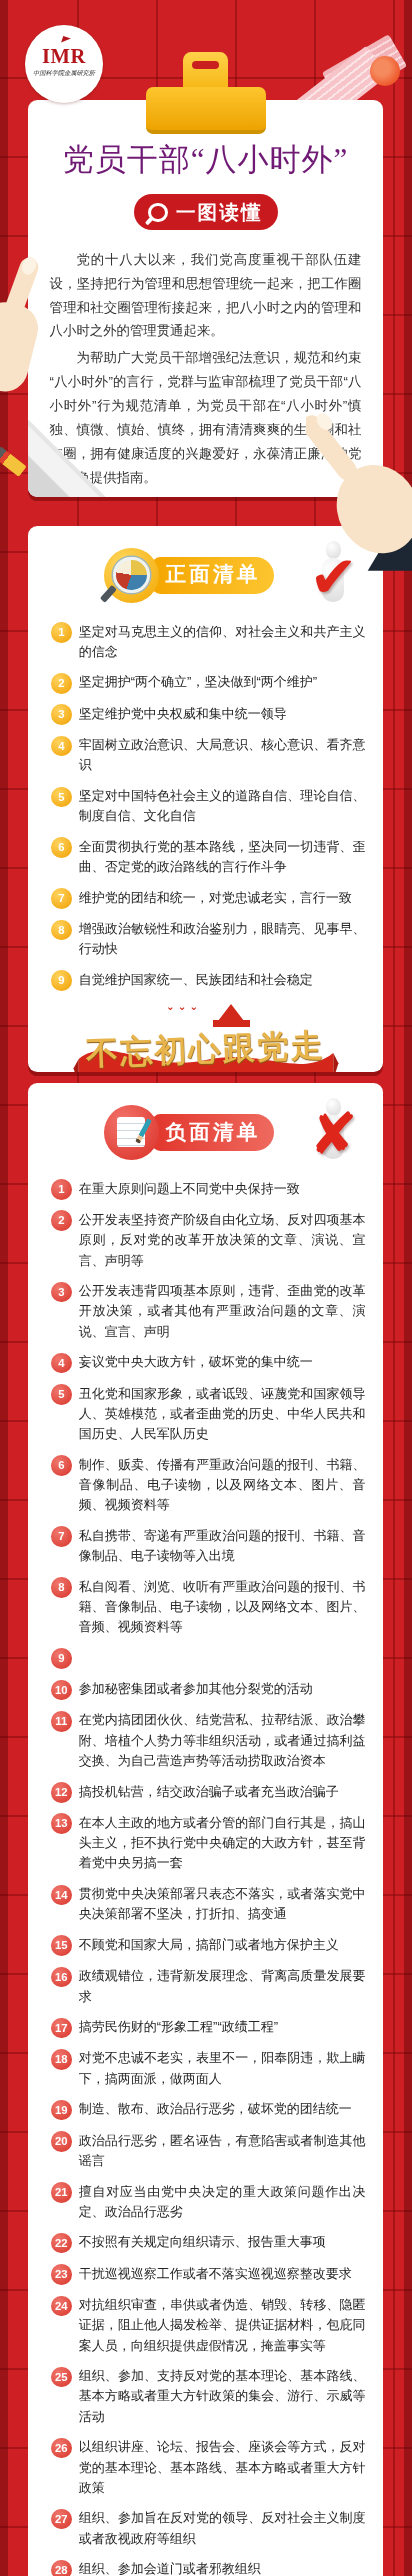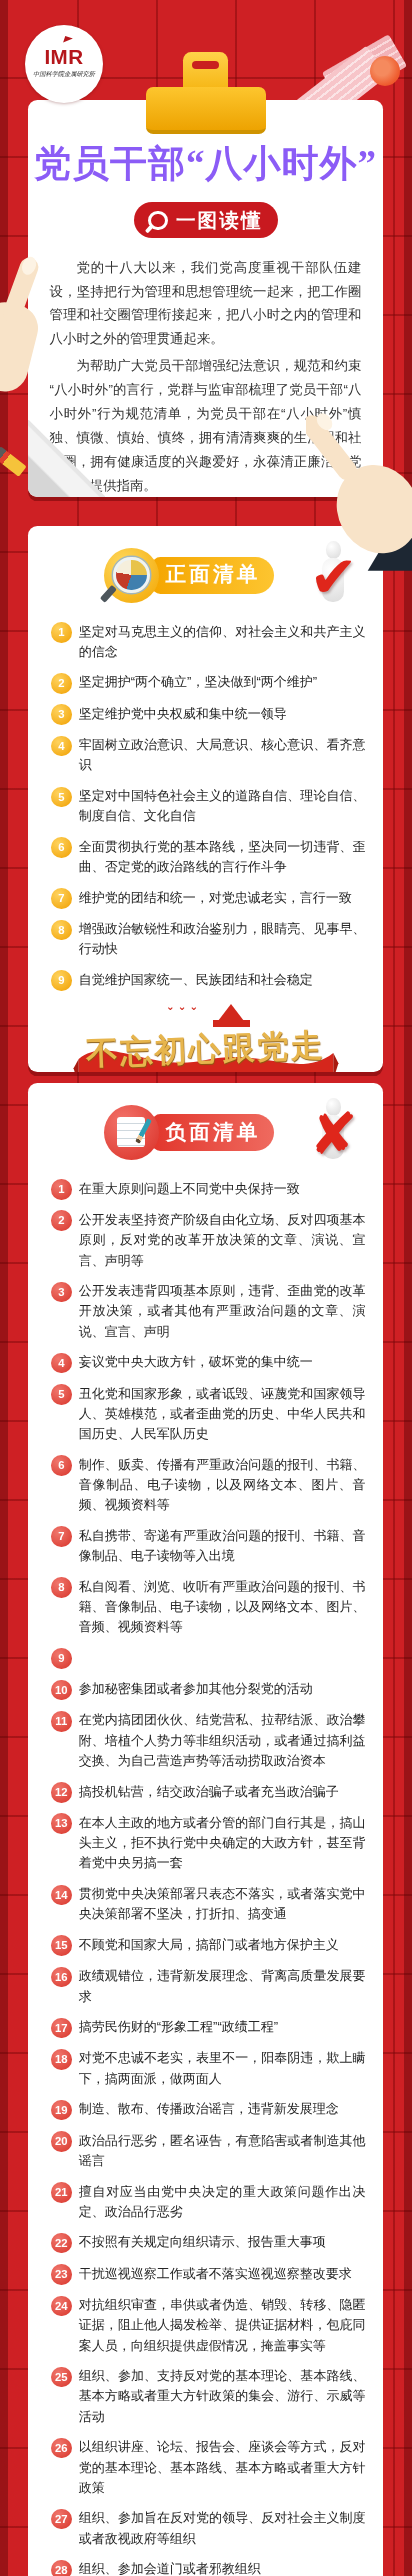--- a/index.html
+++ b/index.html
@@ -11,21 +11,21 @@
       repeating-linear-gradient(to right, transparent 0 77px, rgba(120,6,8,.45) 77px 79px);
     font-family:"Liberation Sans","DejaVu Sans",sans-serif;
   }
   .edge{position:absolute;top:0;width:8.2px;height:100%;background:rgba(70,0,2,.38);z-index:1;}
   .edge.l{left:0}.edge.r{right:0}
 
   
   .logo{position:absolute;left:25px;top:25px;width:78px;height:78px;border-radius:50%;
     background:#fff;z-index:4;text-align:center;box-shadow:0 1px 3.1px rgba(90,0,0,.3);}
   .logo-abbr{margin-top:19.6px;font-size:20.6px;font-weight:900;color:#b5161b;letter-spacing:0.5px;
-    font-family:Liberation Sans, sans-serif;position:relative;display:inline-block;}
+    font-family:Liberation Serif, serif;position:relative;display:inline-block;}
   .logo-flag{position:absolute;left:19.6px;top:-7.2px;width:0;height:0;
     border-left:8.2px solid #b5161b;border-bottom:7.2px solid transparent;transform:rotate(18deg);}
   .logo-org{font-size:6.2px;color:#222;margin-top:1px;font-family:"Liberation Serif","DejaVu Serif",serif;font-style:italic;}
 
   
   .clip-tab{position:absolute;left:183px;top:52px;width:45px;height:49px;z-index:3;
     background:linear-gradient(180deg,#ffd24a,#f3ae05);border-radius:8.2px;}
   .clip-slot{position:absolute;left:9.3px;top:9.3px;width:27px;height:8.2px;border-radius:4.1px;background:#c9201f;}
   .clip-body{position:absolute;left:146px;top:87px;width:120px;height:43px;z-index:3;
     background:linear-gradient(180deg,#fdc62e,#eda301);border-radius:7.2px;border-bottom:4.1px solid #cf9300;}
@@ -51,21 +51,21 @@
   .card{position:absolute;left:28px;width:355px;background:#fff;border-radius:9.3px;z-index:2;
     box-shadow:0 4.1px 0 rgba(90,0,2,.45);overflow:hidden;}
   .card.intro{top:100px;height:397px;}
   .card.positive{top:526px;height:546px;}
   .card.negative{top:1083px;height:2086px;}
 
   .curl{position:absolute;left:0;bottom:0;width:77px;height:77px;
     background:linear-gradient(45deg,#d6d6d6 0 26%,#f3f3f3 28% 46%,#e6e6e6 47% 50%,transparent 51%);}
 
   
-  .title{margin-top:40px;text-align:center;color:#8b5cf6;font-weight:700;font-size:37px;line-height:1.32;
+  .title{margin-top:40px;text-align:center;color:#701a75;font-weight:400;font-size:31px;line-height:1.32;
     font-family:"Liberation Serif","DejaVu Serif",serif;letter-spacing:1px;}
   .read-pill{display:flex;align-items:center;justify-content:center;margin:13.4px auto 0;width:144px;height:36px;
     background:#c8191f;border-radius:20.6px;color:#fff;font-size:19.6px;font-weight:700;letter-spacing:2.1px;cursor:pointer;}
   .pill-mag{width:13.4px;height:13.4px;border:3.1px solid #fff;border-radius:50%;position:relative;margin-right:8.2px;flex:0 0 auto;}
   .pill-mag::after{content:"";position:absolute;width:3.6px;height:8.2px;background:#fff;left:-4.6px;bottom:-6.2px;
     transform:rotate(42deg);border-radius:1.5px;}
   .intro-text{margin:17.5px 21.6px 0;font-size:13.4px;line-height:1.78;color:#333;text-align:justify;}
   .intro-text p{margin:0 0 3.1px;text-indent:2em;}
 
   
@@ -318,21 +318,21 @@
         <div class="row">
           <span class="num neg">17</span>
           <span class="txt">搞劳民伤财的“形象工程”“政绩工程”</span>
         </div>
         <div class="row">
           <span class="num neg">18</span>
           <span class="txt">对党不忠诚不老实，表里不一，阳奉阴违，欺上瞒下，搞两面派，做两面人</span>
         </div>
         <div class="row">
           <span class="num neg">19</span>
-          <span class="txt">制造、散布、传播政治谣言，违背新发展理念</span>
+          <span class="txt">制造、散布、政治品行恶劣，破坏党的团结统一</span>
         </div>
         <div class="row">
           <span class="num neg">20</span>
           <span class="txt">政治品行恶劣，匿名诬告，有意陷害或者制造其他谣言</span>
         </div>
         <div class="row">
           <span class="num neg">21</span>
           <span class="txt">擅自对应当由党中央决定的重大政策问题作出决定、政治品行恶劣</span>
         </div>
         <div class="row">

